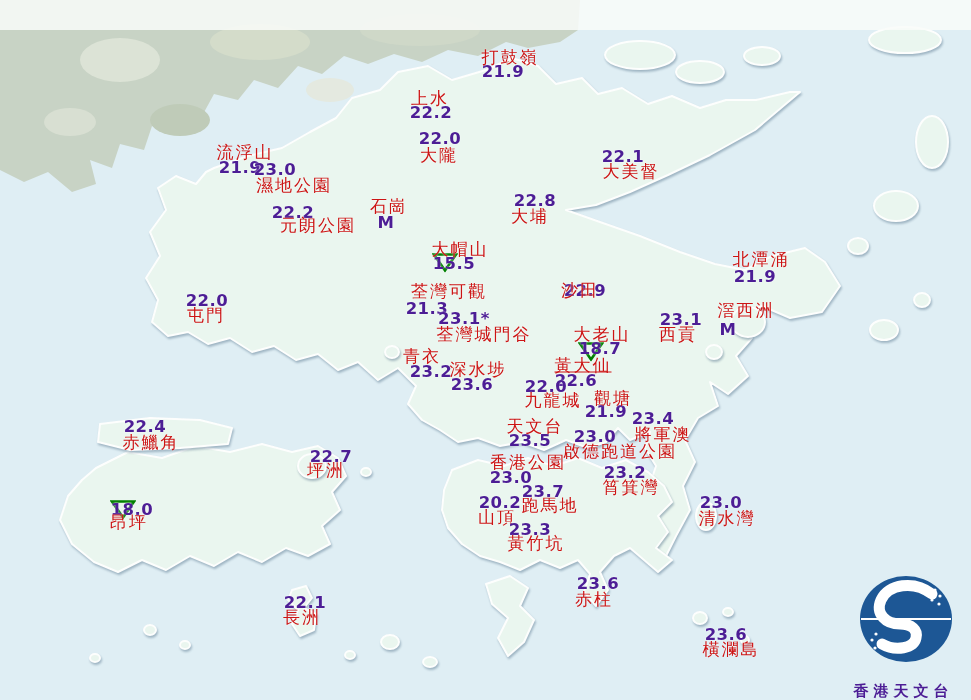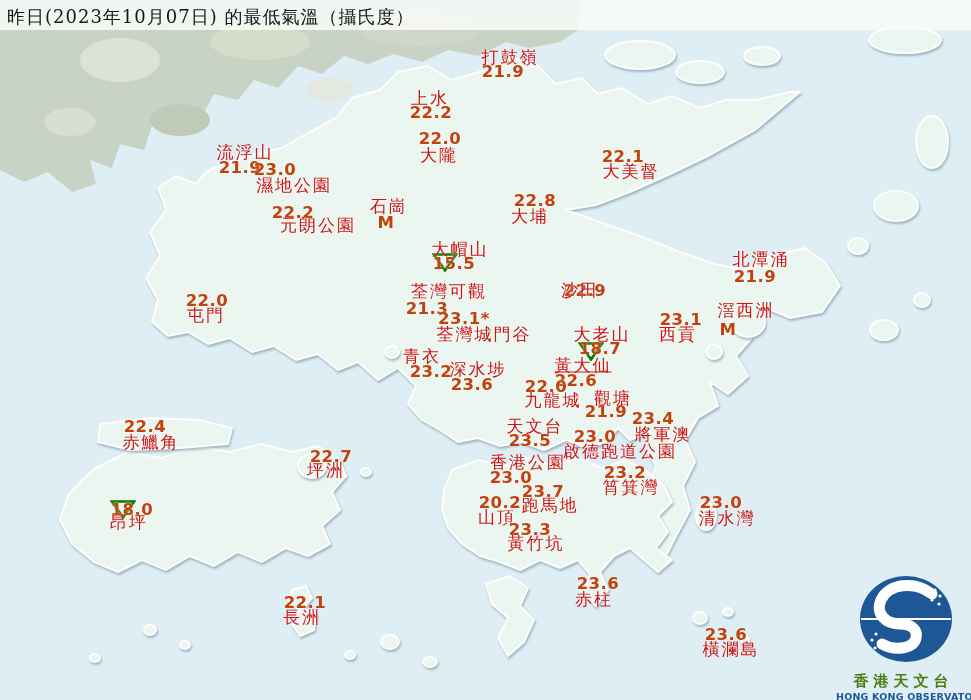--- a/index.html
+++ b/index.html
@@ -25,28 +25,28 @@
   }
   .st-label{
     position:absolute;transform:translate(-50%,-50%);
     color:#cc1414;font-size:17px;line-height:1;font-weight:500;
     letter-spacing:2px;white-space:nowrap;
     font-family:"DejaVu Serif","Liberation Serif",serif;
     text-shadow:0 0 2px rgba(255,255,255,.8);
   }
   .st-value{
     position:absolute;transform:translate(-50%,-50%);
-    color:#c2410c;font-size:16.5px;line-height:1;font-weight:600;
+    color:#4c1d95;font-size:16.5px;line-height:1;font-weight:600;
     white-space:nowrap;letter-spacing:0.5px;
     text-shadow:0 0 2px rgba(255,255,255,.8);
   }
   .st-marker{position:absolute;transform:translate(-50%,-50%);width:26px;height:21px;}
   .logo{position:absolute;left:836px;top:572px;width:135px;height:126px;text-align:center;}
-  .logo-cn{color:#4d7c0f;font-size:15px;font-weight:700;letter-spacing:5px;
-           margin-top:4px;white-space:nowrap;}
+  .logo-cn{color:#4c1d95;font-size:15px;font-weight:700;letter-spacing:5px;
+           margin-top:14px;white-space:nowrap;}
   .logo-en{color:#1d5795;font-size:9.5px;font-weight:700;letter-spacing:.2px;white-space:nowrap;}
 </style>
 </head>
 <body>
 
 <div class="screen">
 
   <div class="sea"></div>
 
   <svg class="map" width="971" height="700" viewBox="0 0 971 700">
@@ -113,21 +113,20 @@
       <ellipse cx="390" cy="642" rx="9" ry="7"></ellipse>
       <ellipse cx="430" cy="662" rx="7" ry="5"></ellipse>
       <ellipse cx="350" cy="655" rx="5" ry="4"></ellipse>
       <ellipse cx="150" cy="630" rx="6" ry="5"></ellipse>
       <ellipse cx="185" cy="645" rx="5" ry="4"></ellipse>
       <ellipse cx="95" cy="658" rx="5" ry="4"></ellipse>
     </g>
   </svg>
 
   <div class="topstrip"></div>
-  <div class="title">昨日(2023年10月07日) 的最低氣溫（攝氏度）</div>
 
   <div>
       <div class="st-value" style="left: 503px; top: 72px;">21.9</div>
       <div class="st-label" style="left: 510px; top: 57px;">打鼓嶺</div>
       <div class="st-value" style="left: 431px; top: 113px;">22.2</div>
       <div class="st-label" style="left: 430px; top: 98px;">上水</div>
       <div class="st-value" style="left: 440px; top: 139px;">22.0</div>
       <div class="st-label" style="left: 439px; top: 155px;">大隴</div>
       <div class="st-value" style="left: 240px; top: 168px;">21.9</div>
       <div class="st-label" style="left: 245px; top: 152px;">流浮山</div>

